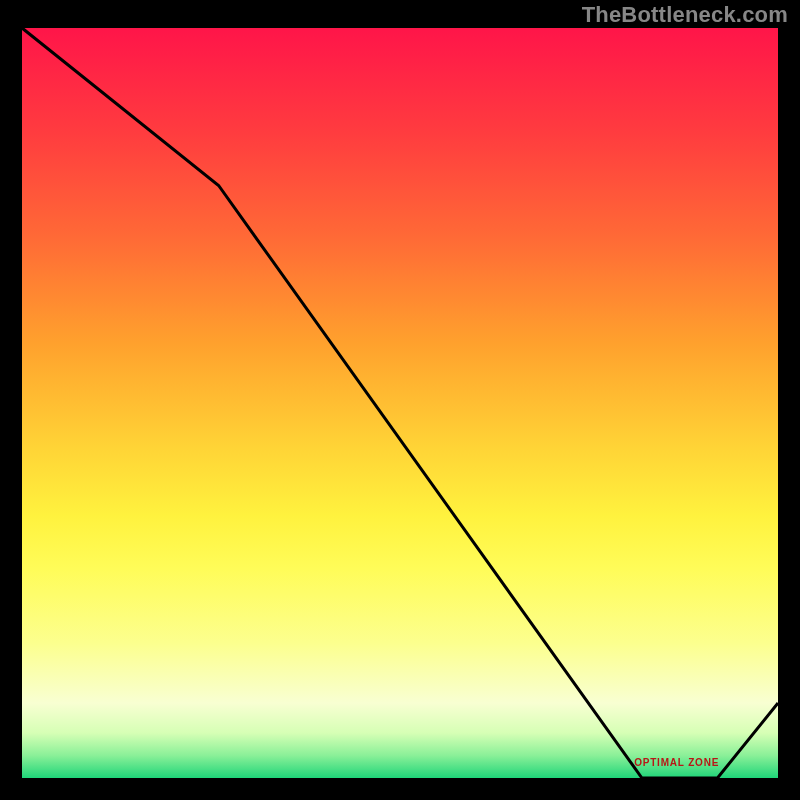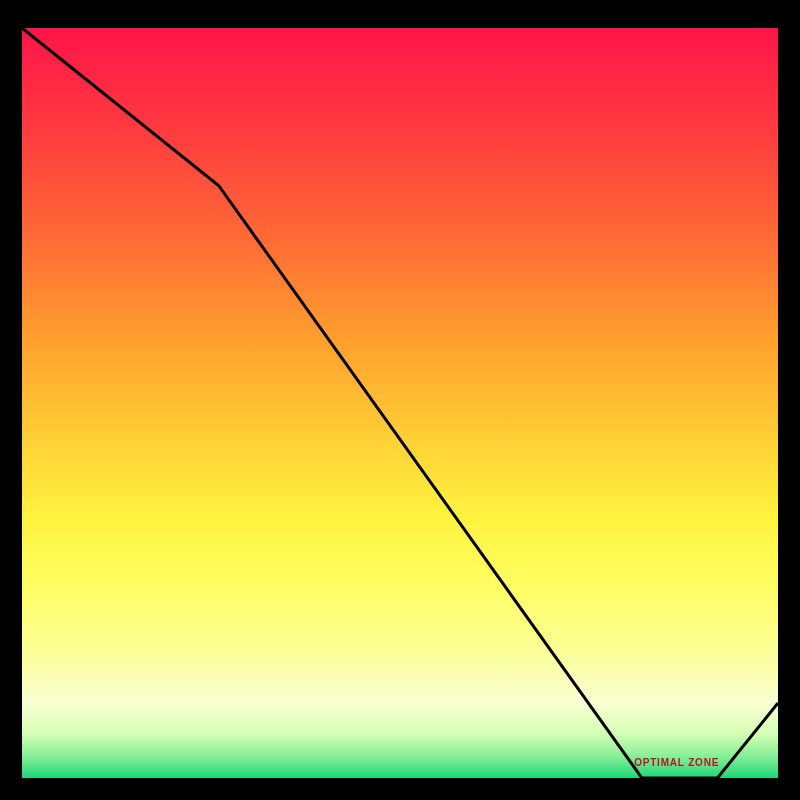--- a/index.html
+++ b/index.html
@@ -60,20 +60,21 @@
     font-size: 10px;
     font-weight: 800;
     letter-spacing: 0.8px;
     white-space: nowrap;
   }
 </style>
 </head>
 <body>
 
 <div class="wrap">
+  <div class="watermark">TheBottleneck.com</div>
 
   <div class="plot">
     <svg viewBox="0 0 756 750" preserveAspectRatio="none">
       <path id="curve" class="line" d="M0.0 0.0 L196.6 157.5 L619.9 750.0 L650.2 750.0 L695.5 750.0 L756.0 675.0"></path>
     </svg>
     <div id="marker" class="marker-label" style="left: 612.16px; top: 729px;">OPTIMAL ZONE</div>
   </div>
 </div>
 
 </body></html>

